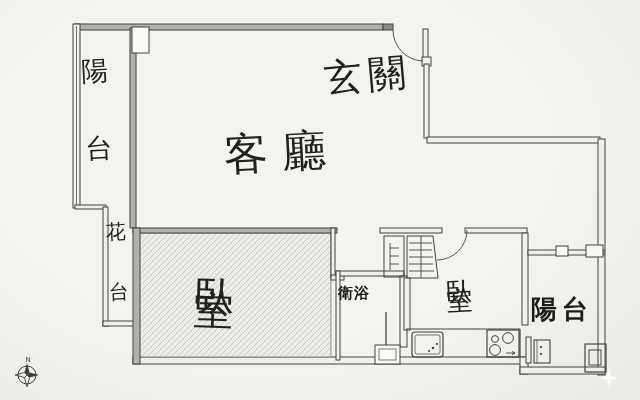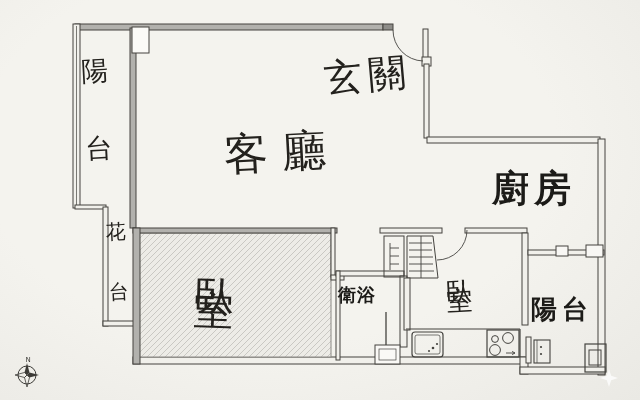--- a/index.html
+++ b/index.html
@@ -24,21 +24,21 @@
   .vert{writing-mode:vertical-rl;text-orientation:upright;}
   .hand{transform:rotate(-3deg);}
   .hand2{transform:rotate(2deg);}
   .printed{font-weight:bold;color:#1c1b18;}
   #lbl-balcony-tl{left:84px;top:38px;font-size:27px;letter-spacing:74px;}
   #lbl-flowerbed{left:108px;top:205px;font-size:20px;letter-spacing:60px;}
   #lbl-entrance{left:324px;top:56px;font-size:38px;letter-spacing:6px;transform:rotate(-5deg);}
   #lbl-living{left:224px;top:130px;font-size:44px;letter-spacing:14px;}
   #lbl-kitchen{left:492px;top:170px;font-size:37px;letter-spacing:5px;}
   #lbl-bedroom-main{left:196px;top:247px;font-size:40px;letter-spacing:9px;}
-  #lbl-bathroom{left:338px;top:286px;font-size:18px;letter-spacing:1px;}
+  #lbl-bathroom{left:338px;top:286px;font-size:15px;letter-spacing:1px;}
   #lbl-bedroom2{left:445px;top:259px;font-size:26px;letter-spacing:6px;}
   #lbl-balcony-br{left:531px;top:296px;font-size:26px;letter-spacing:5px;}
 </style>
 </head>
 <body>
 
 <div id="plan">
 
   <svg width="640" height="400" viewBox="0 0 640 400">
     <defs>
@@ -160,20 +160,19 @@
       <polygon points="39,375 29.5,372.5 27,375 29.5,377.5" fill="#3c3b37"></polygon>
       <text x="28" y="362" font-size="7" fill="#3c3b37" text-anchor="middle">N</text>
     </g>
 
     <path d="M609,369 l2.2,6.8 6.8,2.2 -6.8,2.2 -2.2,6.8 -2.2,-6.8 -6.8,-2.2 6.8,-2.2 Z" fill="#ffffff" opacity="0.75"></path>
   </svg>
 
   <div class="lbl vert hand" id="lbl-balcony-tl">陽台</div>
   <div class="lbl hand" id="lbl-entrance">玄關</div>
   <div class="lbl hand" id="lbl-living">客廳</div>
-  <div class="lbl printed" id="lbl-kitchen">廚房</div>
   <div class="lbl vert hand" id="lbl-flowerbed">花台</div>
   <div class="lbl vert hand2" id="lbl-bedroom-main">臥室</div>
   <div class="lbl printed" id="lbl-bathroom">衛浴</div>
   <div class="lbl vert hand" id="lbl-bedroom2">臥室</div>
   <div class="lbl printed" id="lbl-balcony-br">陽台</div>
 
 </div>
 
 </body></html>

